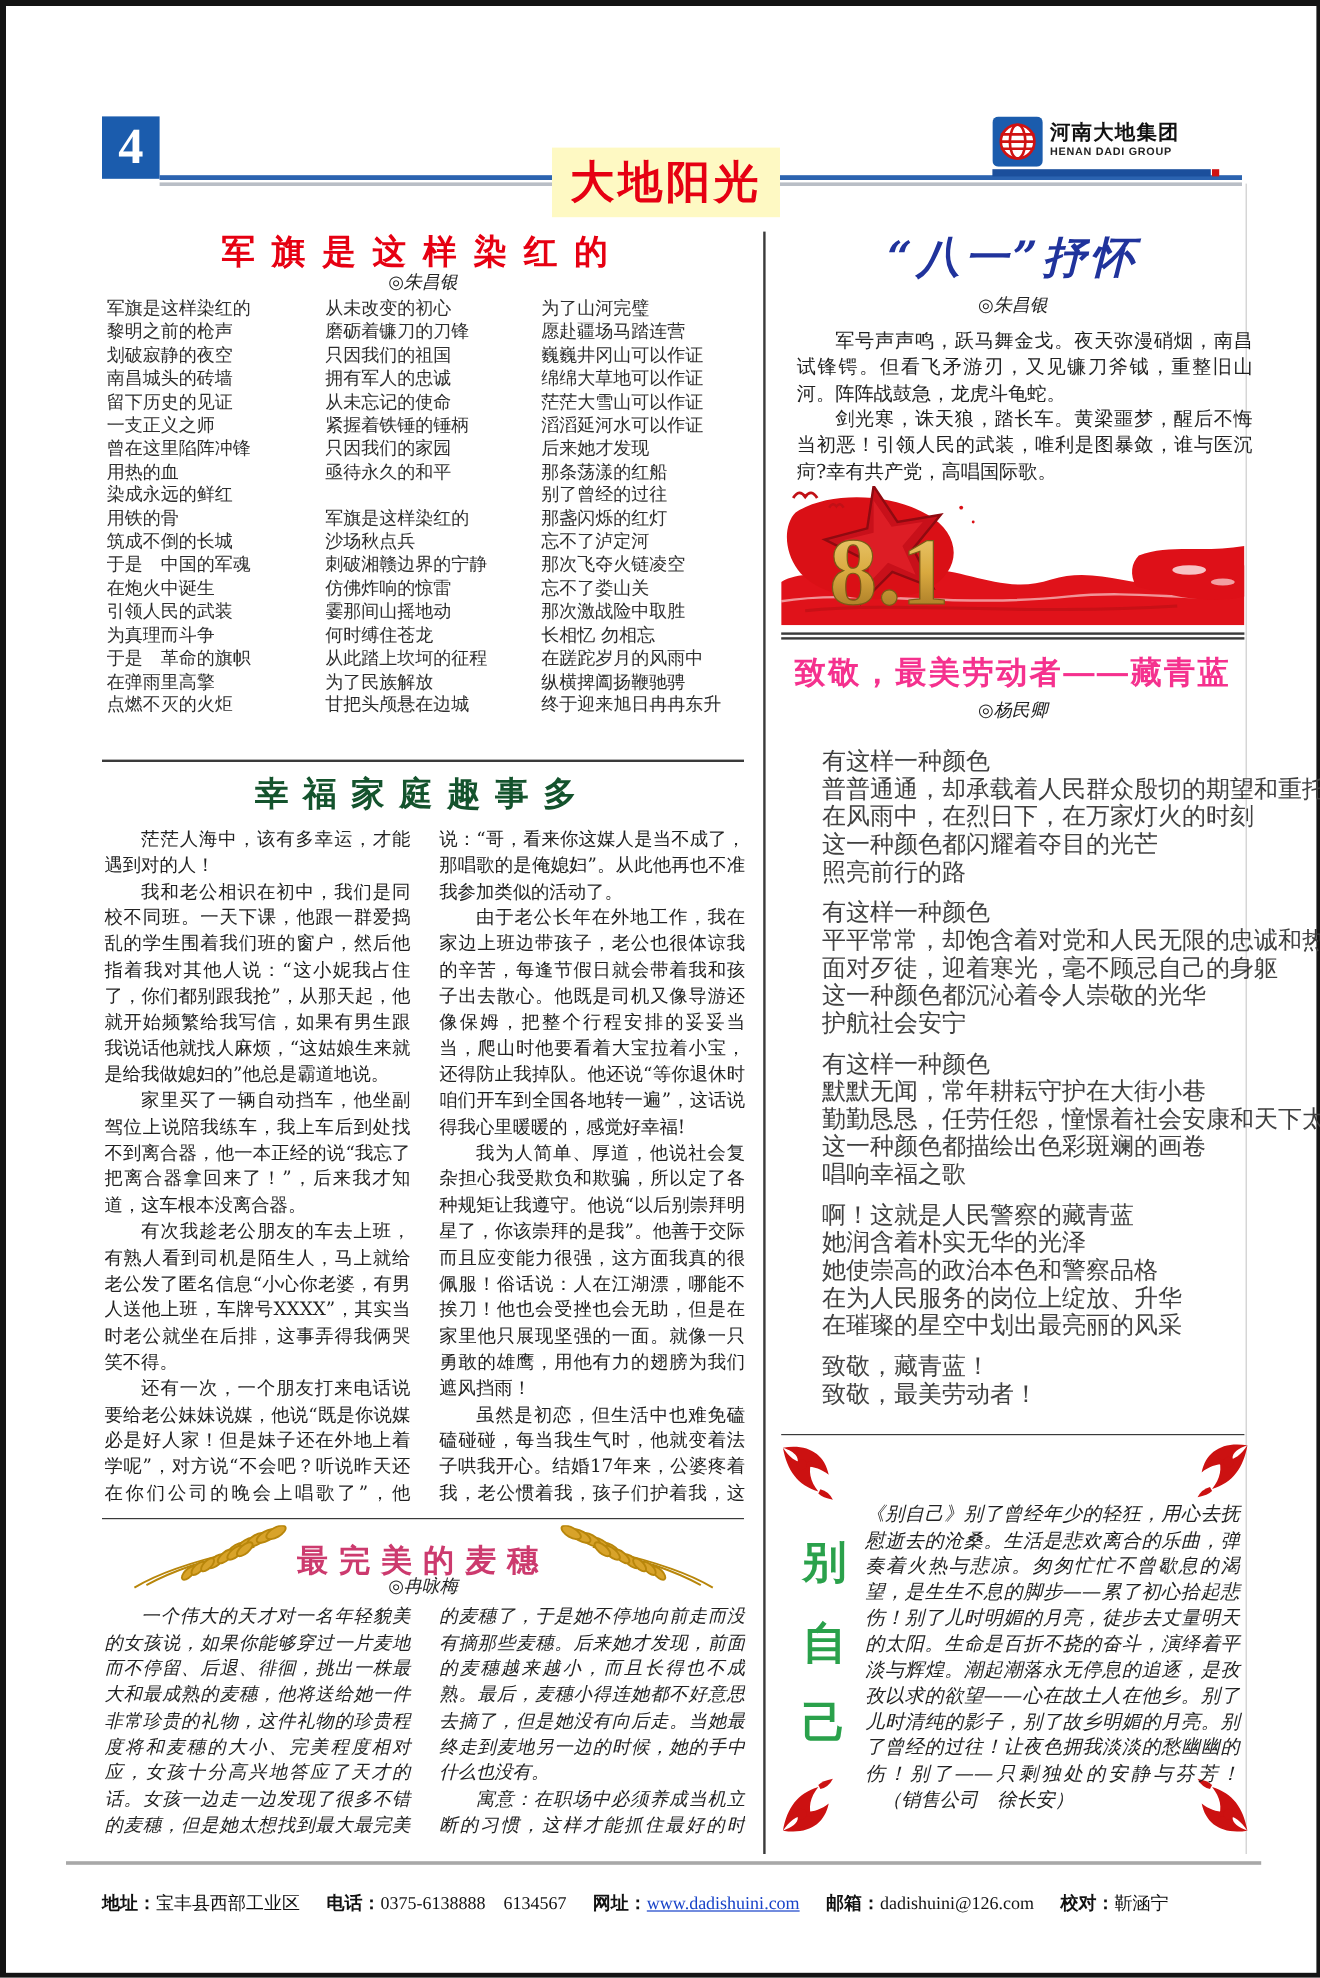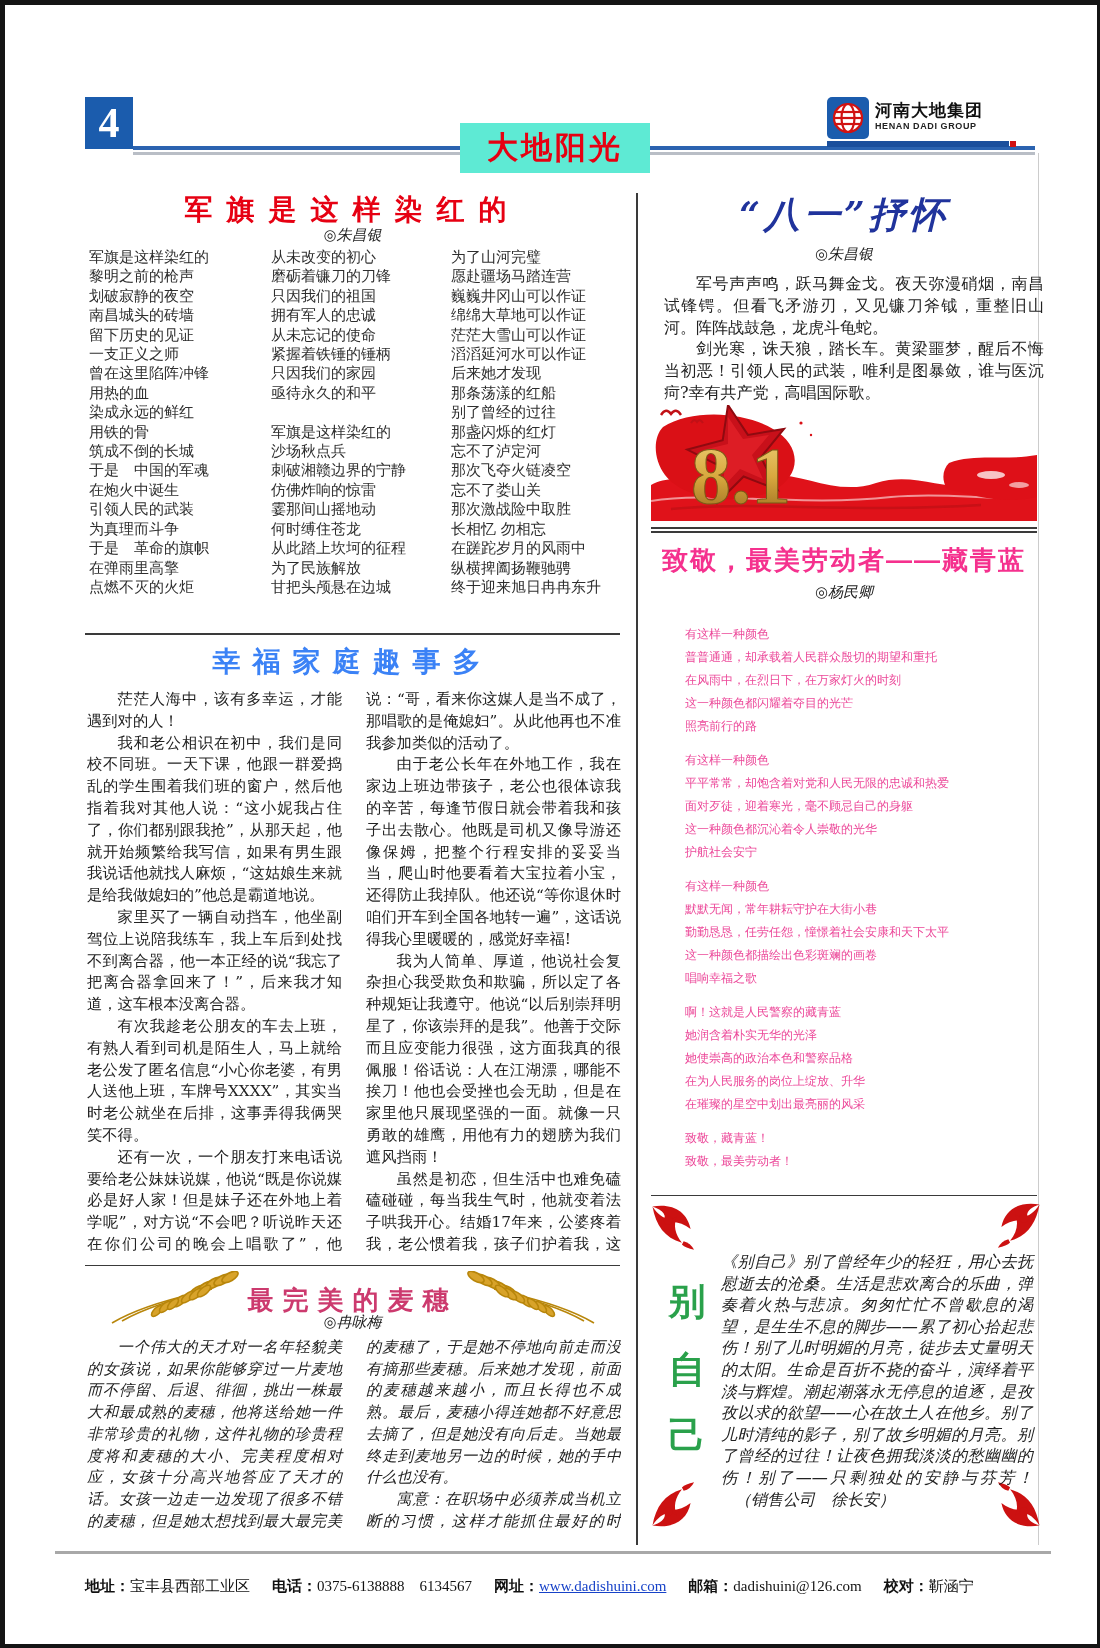--- a/index.html
+++ b/index.html
@@ -8,59 +8,59 @@
   .page{position:absolute;left:5px;top:5px;width:1092px;height:1639px;background:#ffffff;}
   .abs{position:absolute;}
   .rule{position:absolute;background:#3a3a3a;}
 
   
   .pagenum{left:80px;top:92px;width:48px;height:52px;background:#1b5cad;color:#fff;
            font-family:"Liberation Serif", serif;font-weight:bold;font-size:42px;
            display:flex;align-items:center;justify-content:center;}
   .head-blue{left:128px;top:141px;width:902px;height:4px;background:#2b63b0;}
   .head-gray{left:128px;top:147px;width:902px;height:3px;background:#b9bec6;}
-  .masthead{left:455px;top:118px;width:190px;text-align:center;background:#5eead4;
+  .masthead{left:455px;top:118px;width:190px;text-align:center;background:#fef9c3;
             color:#e60012;font-family:"Liberation Sans", sans-serif;font-weight:bold;
-            font-size:31px;letter-spacing:3px;padding:4px 0;}
+            font-size:37px;letter-spacing:3px;padding:4px 0;}
   .logo{left:822px;top:92px;width:190px;height:52px;}
   .logo-txt-cn{position:absolute;left:48px;top:2px;font-family:"Liberation Sans", sans-serif;
             font-weight:bold;font-size:17px;letter-spacing:1px;color:#111;}
   .logo-txt-en{position:absolute;left:48px;top:24px;font-family:"Liberation Sans", sans-serif;
             font-weight:bold;font-size:9px;letter-spacing:.6px;color:#222;}
   .logo-bar{position:absolute;left:0;top:44px;width:182px;height:6px;background:#1b4f9c;}
   .logo-sq{position:absolute;left:183px;top:44px;width:6px;height:6px;background:#d01212;}
 
   
   .t-red{left:80px;top:186px;width:535px;text-align:center;color:#e60012;
          font-family:"Liberation Sans", sans-serif;font-weight:bold;font-size:28px;letter-spacing:14px;}
   .author{font-style:italic;font-size:15px;color:#222;text-align:center;}
   .poem3{top:243px;width:180px;font-size:15px;color:#2e2e2e;}
   .poem3 .line{line-height:19.4px;white-space:nowrap;}
-  .t-green{left:80px;top:638px;width:535px;text-align:center;color:#3b82f6;
+  .t-green{left:80px;top:638px;width:535px;text-align:center;color:#14532d;
          font-family:"Liberation Sans", sans-serif;font-weight:bold;font-size:28px;letter-spacing:12px;}
   .family-body{left:82px;top:684px;width:534px;height:574px;column-count:2;column-gap:24px;
          column-fill:auto;font-size:15.3px;line-height:21.8px;text-align:justify;color:#222;overflow:hidden;}
   .family-body .para{text-indent:2em;margin:0;}
   .t-pink-wheat{color:#cc3a6e;font-family:"Liberation Sans", sans-serif;font-weight:bold;
          font-size:26px;letter-spacing:9px;white-space:nowrap;}
   .wheat-row{left:80px;top:1266px;width:535px;display:flex;align-items:center;justify-content:center;gap:6px;}
   .wheat-body{left:82px;top:1332px;width:534px;height:200px;column-count:2;column-gap:24px;column-fill:auto;
          font-size:15.3px;line-height:21.7px;text-align:justify;color:#222;
          font-style:italic;overflow:hidden;}
   .wheat-body .para{text-indent:2em;margin:0;}
 
   
   .t-blue{left:646px;top:186px;width:386px;text-align:center;color:#20339c;
           font-family:"DejaVu Serif", serif;font-style:italic;font-weight:bold;font-size:36px;letter-spacing:4px;}
   .bayi-body{left:659px;top:268px;width:380px;font-size:16px;line-height:21.8px;
           text-align:justify;color:#222;}
   .bayi-body .para{text-indent:2em;margin:0;}
   .t-pink{left:646px;top:538px;width:386px;text-align:center;color:#f5318e;
           font-family:"Liberation Sans", sans-serif;font-weight:bold;font-size:26px;letter-spacing:2px;}
-  .police-poem{left:680px;top:618px;width:352px;font-size:12px;color:#ec4899;}
+  .police-poem{left:680px;top:618px;width:352px;font-size:20px;color:#404040;}
   .police-poem .stanza{margin-bottom:11px;}
   .police-poem .line{line-height:23px;white-space:nowrap;}
   .farewell-text{left:716px;top:1246px;width:312px;font-size:16px;line-height:21.6px;
           text-align:justify;color:#222;font-style:italic;}
   .farewell-text .lead{text-indent:2em;display:inline;}
   .v-char{left:660px;width:44px;text-align:center;color:#2aa14b;
           font-family:"Liberation Sans", sans-serif;font-weight:bold;font-size:37px;}
 
   
   .foot-bar{left:50px;top:1546px;width:996px;height:3px;background:#a8a8a8;}

